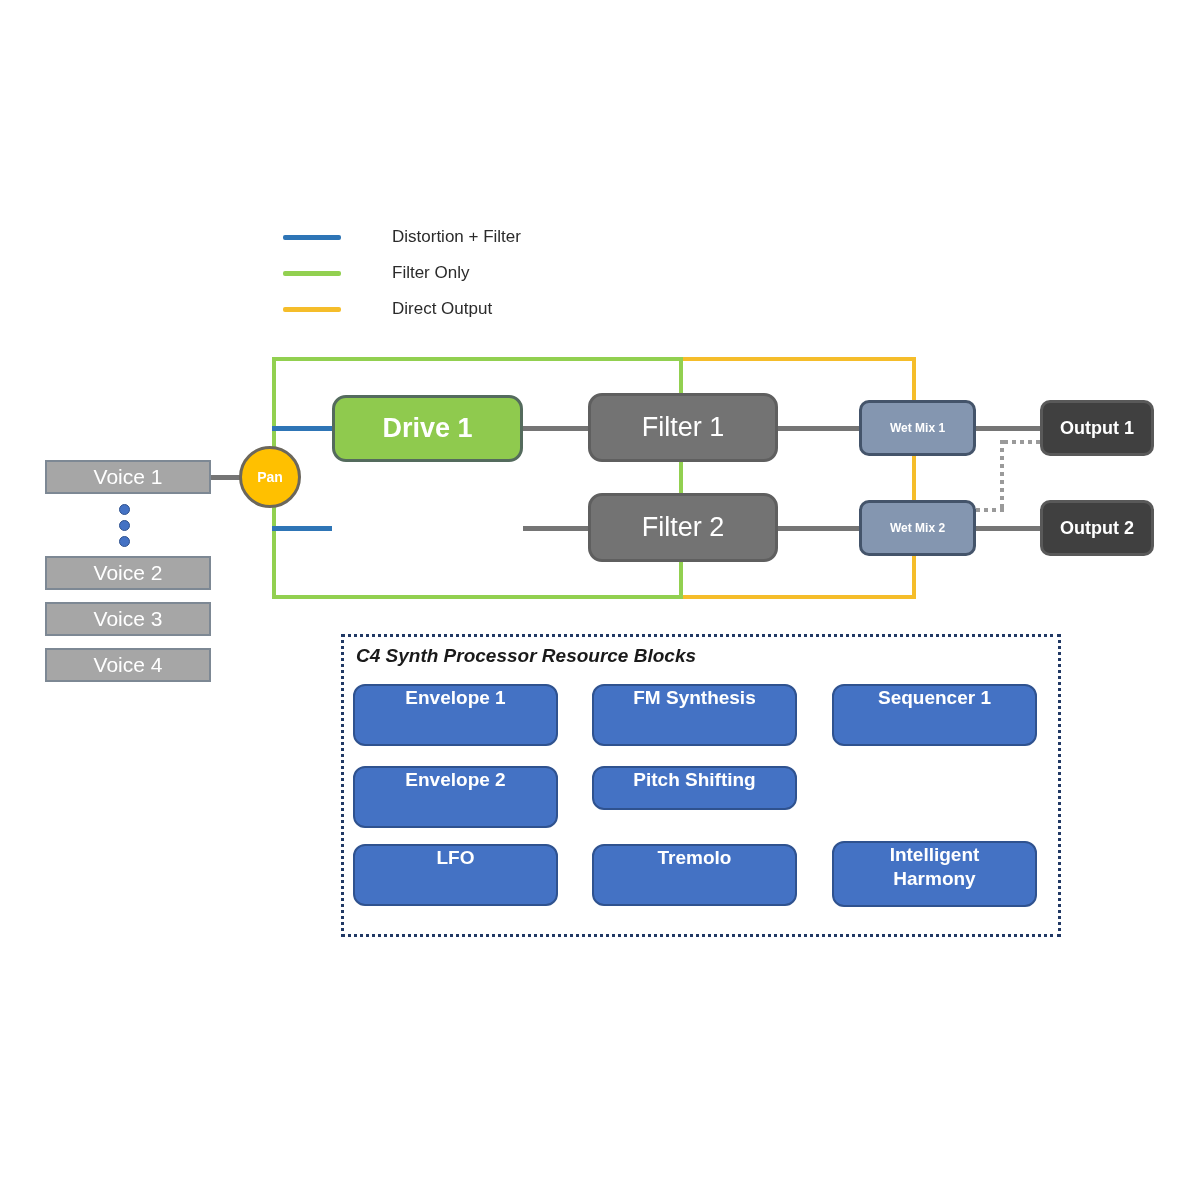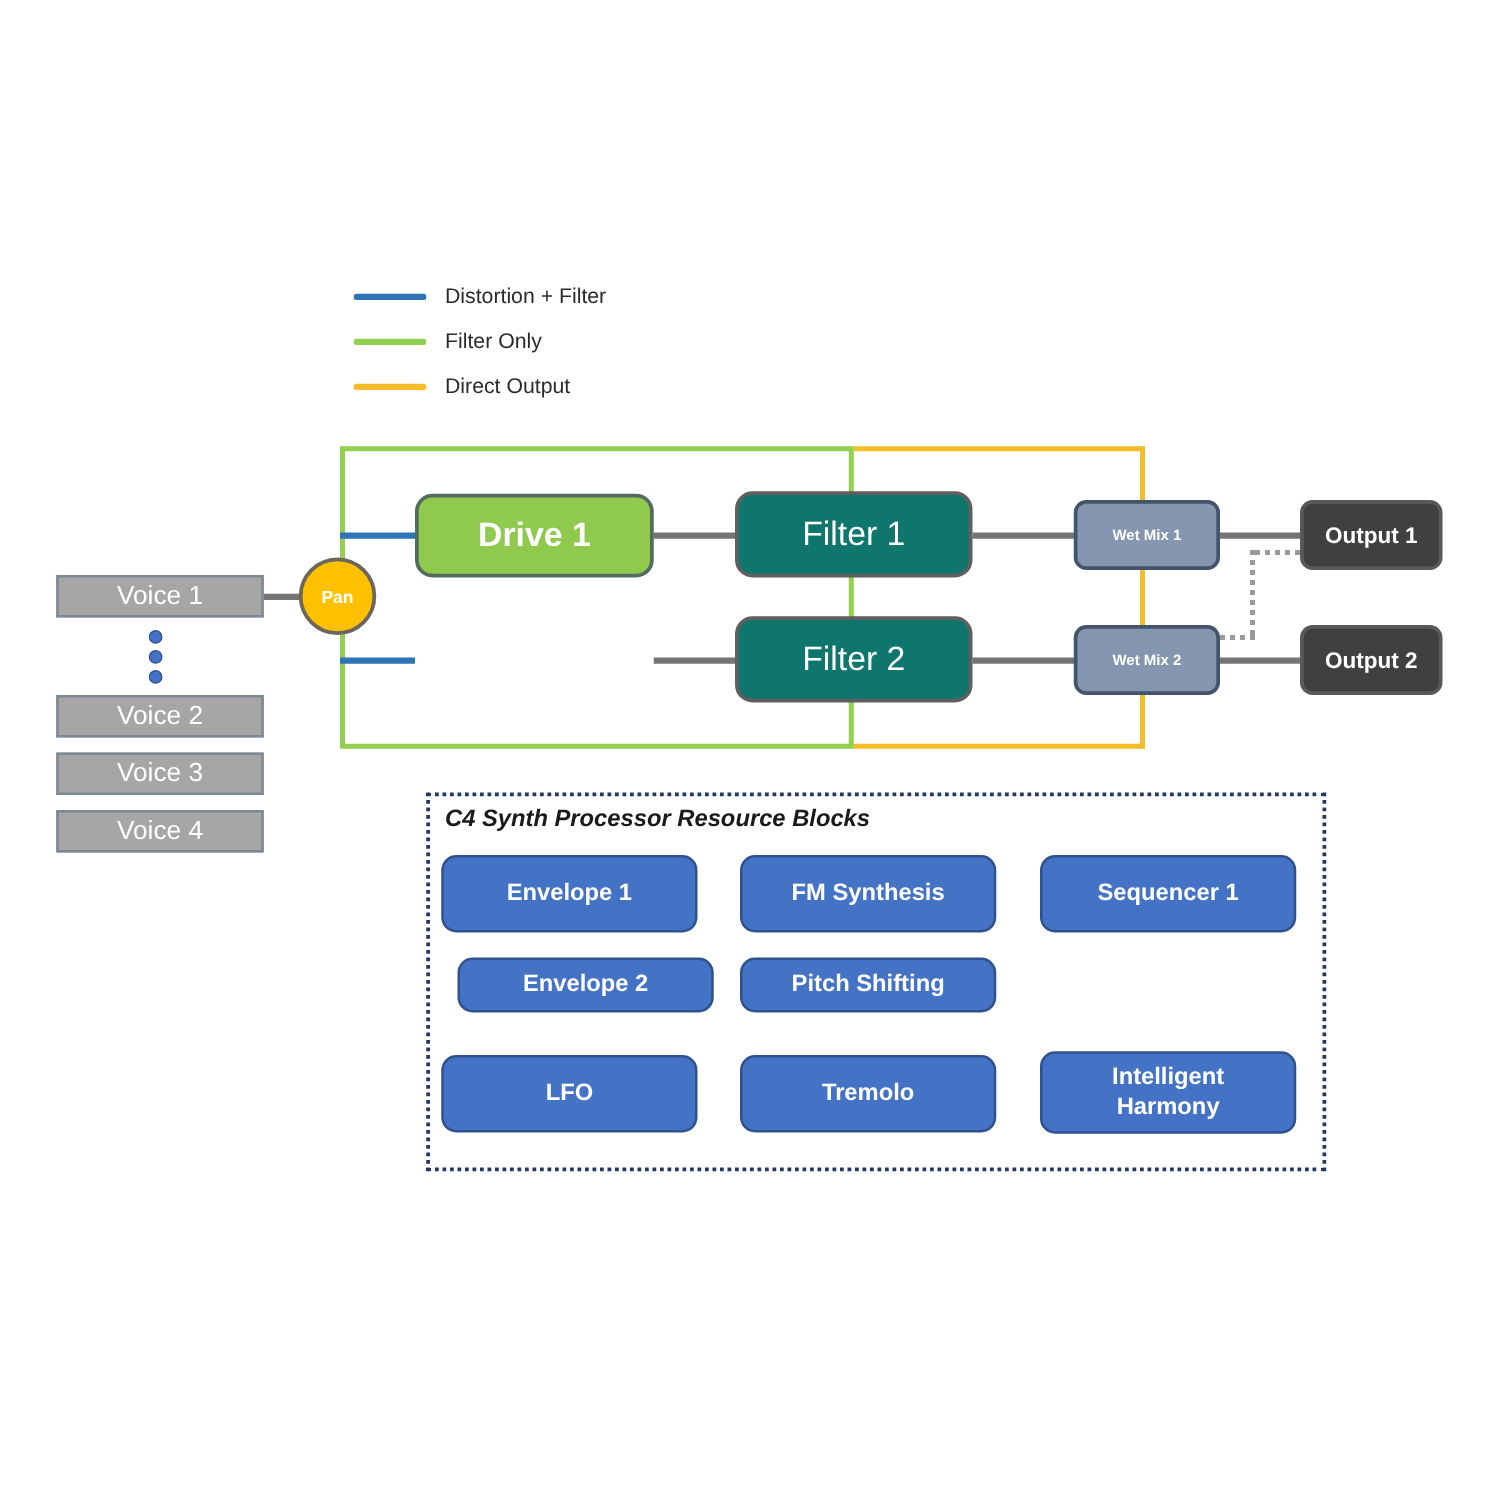--- a/index.html
+++ b/index.html
@@ -1,20 +1,20 @@
 <!DOCTYPE html>
 <html><head>
 <meta charset="utf-8">
 <style>
   html,body{margin:0;padding:0;background:#ffffff;}
   body{width:1200px;height:1200px;font-family:"Liberation Sans",sans-serif;}
   #canvas{position:relative;width:1200px;height:1200px;background:#ffffff;overflow:hidden;}
 
   
-  .legend-row{position:absolute;left:283px;height:22px;display:flex;align-items:center;}
+  .legend-row{position:absolute;left:283px;height:22px;display:flex;align-items:center;gap:36px;}
   .legend-line{width:58px;height:5px;border-radius:2px;margin-right:15px;flex:0 0 auto;}
   .legend-label{font-size:17px;color:#2b2b2b;white-space:nowrap;}
   .legend-line.blue{background:#2e75b6;}
   .legend-line.green{background:#92d050;}
   .legend-line.yellow{background:#f5bd2a;}
 
   
   .path-rect{position:absolute;box-sizing:border-box;background:transparent;}
   .rect-filter-only{left:272px;top:357px;width:411px;height:242px;border:4px solid #92d050;}
   .rect-direct-output{left:683px;top:357px;width:233px;height:242px;border:4px solid #f5bd2a;border-left:none;}
@@ -23,30 +23,30 @@
   .conn{position:absolute;background:#757575;}
   .conn.h{height:5px;}
   .conn.blue{background:#2e75b6;}
   .dotted-h{position:absolute;height:4px;background:repeating-linear-gradient(to right,#9a9a9a 0 4px,transparent 4px 8px);}
   .dotted-v{position:absolute;width:4px;background:repeating-linear-gradient(to bottom,#9a9a9a 0 4px,transparent 4px 8px);}
 
   
   .node{position:absolute;box-sizing:border-box;display:flex;align-items:center;justify-content:center;color:#ffffff;text-align:center;}
   .voice{left:45px;width:166px;height:34px;background:#a6a6a6;border:2px solid #7d8894;font-size:21px;}
   .drive{left:332px;width:191px;height:67px;background:#8fca4e;border:3px solid #546b5d;border-radius:14px;font-size:27px;font-weight:bold;}
-  .filterbox{left:588px;width:190px;height:69px;background:#0f766e;border:3px solid #5f5f5f;border-radius:14px;font-size:27px;}
+  .filterbox{left:588px;width:190px;height:69px;background:#737373;border:3px solid #5f5f5f;border-radius:14px;font-size:27px;}
   .wetmix{left:859px;width:117px;height:56px;background:#8496b0;border:3px solid #44546a;border-radius:10px;font-size:12px;font-weight:bold;}
   .outputbox{left:1040px;width:114px;height:56px;background:#404040;border:3px solid #595959;border-radius:10px;font-size:18px;font-weight:bold;}
   .pan-circle{left:239px;top:446px;width:62px;height:62px;background:#ffc000;border:3px solid #6b675c;border-radius:50%;font-size:14px;font-weight:bold;}
   .vdot{position:absolute;left:119px;width:11px;height:11px;border-radius:50%;background:#4472c4;border:1px solid #2f528f;box-sizing:border-box;}
 
   
   .resource-panel{position:absolute;left:341px;top:634px;width:720px;height:303px;box-sizing:border-box;border:3px dotted #203864;background:#ffffff;}
   .resource-title{position:absolute;left:356px;top:645px;font-size:19px;font-weight:bold;font-style:italic;color:#1a1a1a;white-space:nowrap;}
-  .resource-btn{position:absolute;box-sizing:border-box;background:#4472c4;border:2px solid #2f528f;border-radius:12px;display:flex;align-items:center;justify-content:center;color:#ffffff;font-size:19px;font-weight:bold;text-align:center;line-height:1.25;}
+  .resource-btn{position:absolute;box-sizing:border-box;background:#4472c4;border:2px solid #2f528f;border-radius:12px;display:flex;align-items:flex-start;justify-content:center;color:#ffffff;font-size:19px;font-weight:bold;text-align:center;line-height:1.25;}
   .resource-btn .wrap-narrow{display:inline-block;max-width:130px;}
 </style>
 </head>
 <body>
 
 <div id="canvas">
 
   <div class="legend-row" style="top:226px">
     <span class="legend-line blue"></span>
     <span class="legend-label">Distortion + Filter</span>
@@ -130,21 +130,21 @@
   <div class="resource-btn" style="left:353px;top:684px;width:205px;height:62px">
       <span>Envelope 1</span>
     </div>
   <div class="resource-btn" style="left:592px;top:684px;width:205px;height:62px">
       <span>FM Synthesis</span>
     </div>
   <div class="resource-btn" style="left:832px;top:684px;width:205px;height:62px">
       <span>Sequencer 1</span>
     </div>
 
-  <div class="resource-btn" style="left:366px;top:766px;width:205px;height:44px">
+  <div class="resource-btn" style="left:353px;top:766px;width:205px;height:62px">
       <span>Envelope 2</span>
     </div>
   <div class="resource-btn" style="left:592px;top:766px;width:205px;height:44px">
       <span>Pitch Shifting</span>
     </div>
 
   <div class="resource-btn" style="left:592px;top:844px;width:205px;height:62px">
       <span>Tremolo</span>
     </div>
   <div class="resource-btn" style="left:353px;top:844px;width:205px;height:62px">

